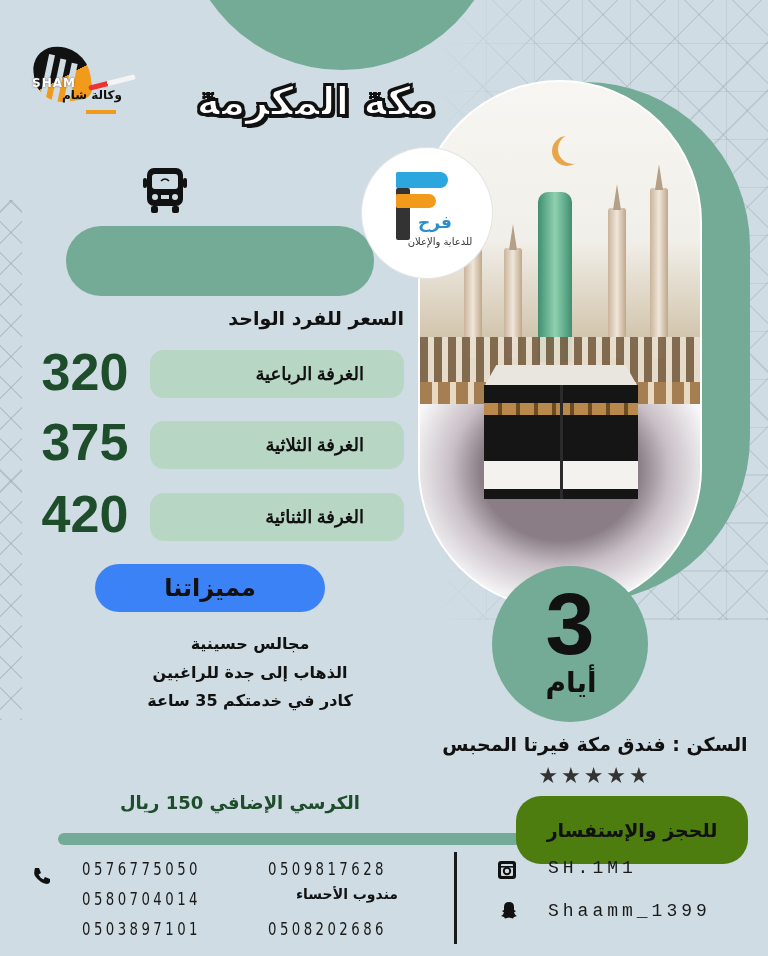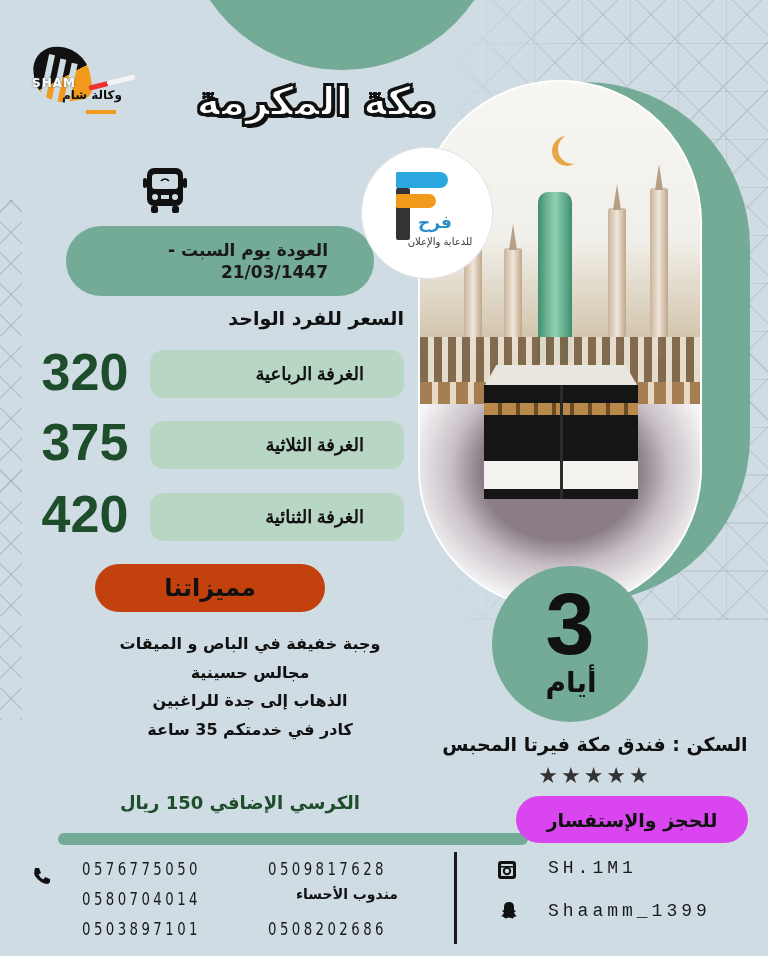--- a/index.html
+++ b/index.html
@@ -62,21 +62,21 @@
   .price-heading { position: absolute; left: 180px; top: 307px; width: 224px; text-align: right;
     font-size: 19px; font-weight: bold; color: #111; direction: rtl; }
 
   .room { position: absolute; left: 150px; width: 254px; height: 48px; background: #b8d6c4;
     border-radius: 14px; display: flex; align-items: center; justify-content: flex-end; padding-right: 0; font-family: Liberation Serif, serif; }
   .room span { font-size: 18px; font-weight: bold; color: #111; direction: rtl; margin-right: 40px; }
   .price { position: absolute; left: 30px; width: 110px; font-family: "Liberation Sans", sans-serif;
     font-size: 52px; font-weight: bold; color: #1e4d2b; text-align: center; }
 
   .features-pill { position: absolute; left: 95px; top: 564px; width: 230px; height: 48px;
-    background: #c2410c; border-radius: 24px; display:flex; align-items:center; justify-content:center; }
+    background: #3b82f6; border-radius: 24px; display:flex; align-items:center; justify-content:center; }
   .features-pill span { font-size: 24px; font-weight: bold; color: #111; direction: rtl; }
 
   .features { position: absolute; left: 100px; top: 630px; width: 300px; text-align: center; direction: rtl; }
   .features div { font-size: 16px; font-weight: bold; color: #111; line-height: 28.5px; }
   .extra { position: absolute; left: 80px; top: 792px; width: 320px; text-align: center; direction: rtl;
     font-size: 18px; font-weight: bold; color: #1e4d2b; }
 
   
   .arch-bg { position: absolute; left: 420px; top: 82px; width: 330px; height: 520px;
     background: #73ab96; border-radius: 165px 165px 165px 165px / 165px 165px 165px 165px; }
@@ -118,21 +118,21 @@
   .days .n { position: absolute; left: 0; right: 0; top: 8px; font-family: "Liberation Sans", sans-serif;
     font-size: 88px; font-weight: bold; color: #111; line-height: 100px; }
   .days .l { position: absolute; left: 2px; right: 0; top: 100px; font-size: 28px; font-weight: bold; color: #111; direction: rtl; }
 
   .hotel { position: absolute; left: 436px; top: 733px; width: 318px; text-align: center; direction: rtl;
     font-size: 19px; font-weight: bold; color: #111; }
   .stars { position: absolute; left: 530px; top: 763px; width: 130px; text-align: center; font-size: 22px;
     letter-spacing: 3px; color: #333; }
 
   .bar { position: absolute; left: 58px; top: 833px; width: 470px; height: 12px; background: #73ab96; border-radius: 6px; }
-  .booking { position: absolute; left: 516px; top: 796px; width: 232px; height: 47px; background: #d946ef;
+  .booking { position: absolute; left: 516px; top: 796px; width: 232px; height: 68px; background: #4d7c0f;
     border-radius: 25px; display:flex; align-items:center; justify-content:center; }
   .booking span { font-size: 19px; font-weight: bold; color: #111; direction: rtl; }
 
   .phone-icon { position: absolute; left: 32px; top: 866px; width: 20px; height: 20px; }
   .num { position: absolute; font-family: "DejaVu Sans Condensed", "DejaVu Sans", sans-serif;
     font-size: 18px; letter-spacing: 4.2px; color: #1a1a1a; transform: scaleX(0.82); transform-origin: left; }
   .rep { position: absolute; left: 268px; top: 886px; width: 158px; text-align: center; font-size: 14px; font-weight: bold; color: #111; direction: rtl; }
   .divider { position: absolute; left: 454px; top: 852px; width: 3px; height: 92px; background: #1a1a1a; }
   .insta-icon { position: absolute; left: 497px; top: 860px; width: 20px; height: 20px; }
   .snap-icon { position: absolute; left: 501px; top: 901px; width: 16px; height: 18px; }
@@ -162,21 +162,20 @@
   <circle cx="16" cy="33" r="3" fill="#cfdce3"></circle>
   <circle cx="36" cy="33" r="3" fill="#cfdce3"></circle>
   <rect x="22" y="31" width="8" height="4" fill="#cfdce3"></rect>
   <rect x="12" y="42" width="7" height="7" rx="2" fill="#111"></rect>
   <rect x="33" y="42" width="7" height="7" rx="2" fill="#111"></rect>
   <rect x="4" y="14" width="4" height="10" rx="2" fill="#111"></rect>
   <rect x="44" y="14" width="4" height="10" rx="2" fill="#111"></rect>
 </svg>
 
 <div class="dates">
-  <div>العودة يوم السبت - 21/03/1447</div>
 </div>
 
 <div class="price-heading">السعر للفرد الواحد</div>
 
 <div class="room" style="top:350px;">
   <span>الغرفة الرباعية</span>
 </div>
 <div class="price" style="top:342px;">320</div>
 
 <div class="room" style="top:421px;">
@@ -214,21 +213,20 @@
   <div class="f3"></div>
   <div class="f2"></div>
   <div class="name">فرح</div>
   <div class="tag">للدعاية والإعلان</div>
 </div>
 
 <div class="features-pill">
   <span>مميزاتنا</span>
 </div>
 <div class="features">
-  <div>وجبة خفيفة في الباص و الميقات</div>
   <div>مجالس حسينية</div>
   <div>الذهاب إلى جدة للراغبين</div>
   <div>كادر في خدمتكم 35 ساعة</div>
 </div>
 <div class="extra">الكرسي الإضافي 150 ريال</div>
 
 <div class="days">
   <div class="n">3</div>
   <div class="l">أيام</div>
 </div>

